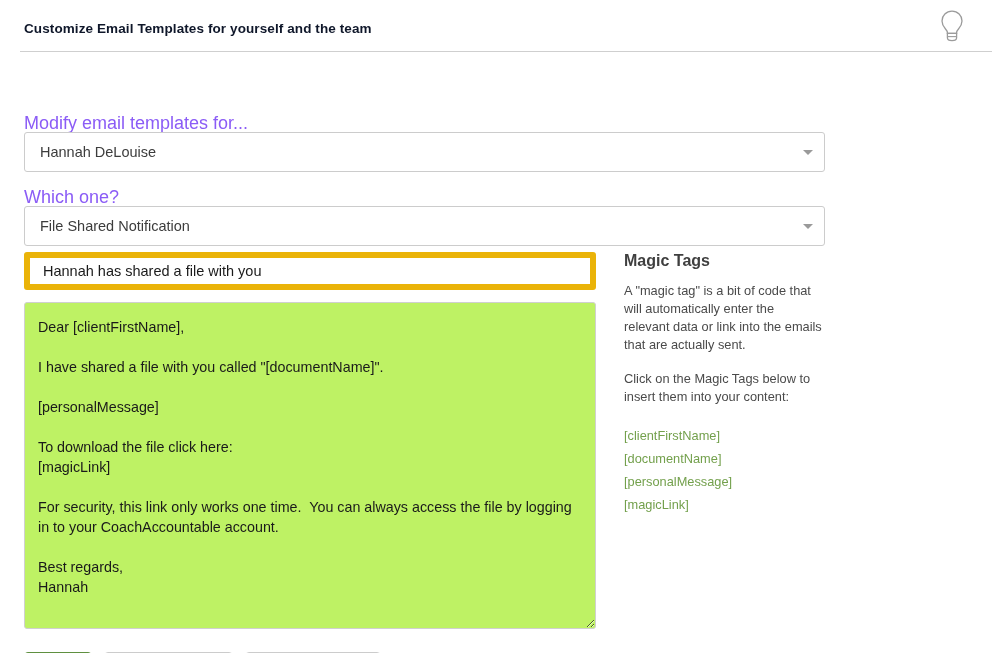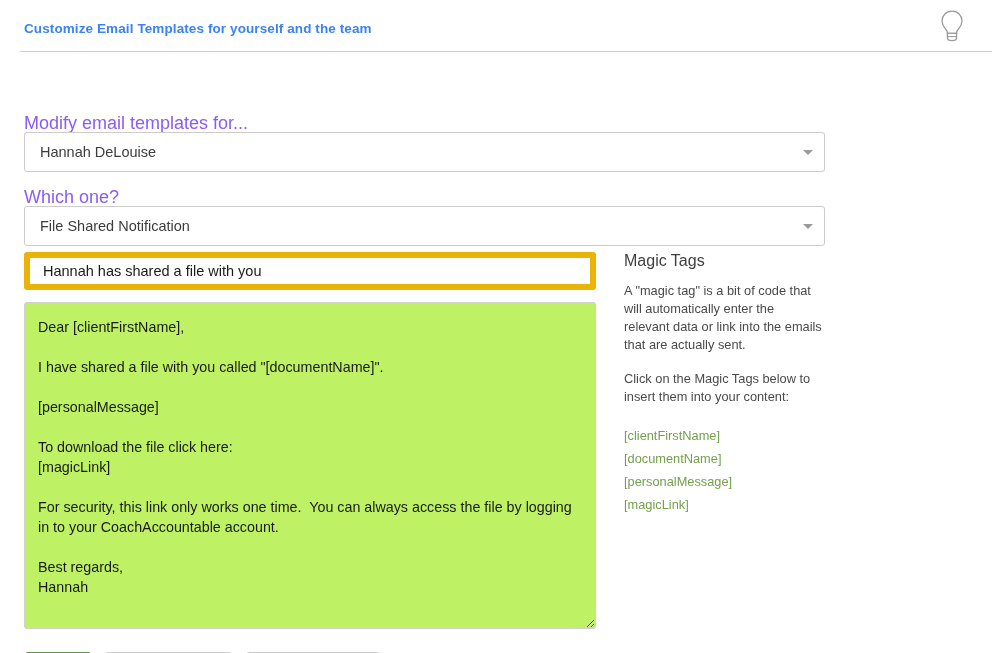--- a/index.html
+++ b/index.html
@@ -22,21 +22,21 @@
     position: relative;
     height: 51px;
     box-sizing: border-box;
   }
   .page-title {
     position: absolute;
     left: 24px;
     top: 21px;
     font-size: 13.5px;
     font-weight: bold;
-    color: #3b82f6;
+    color: #0f172a;
     letter-spacing: 0.1px;
     white-space: nowrap;
   }
   .hint-bulb {
     position: absolute;
     right: 18px;
     top: 4px;
     width: 44px;
     height: 44px;
     display: flex;
@@ -145,21 +145,21 @@
   .right-col {
     position: absolute;
     left: 624px;
     top: 200px;
     width: 210px;
   }
   .mt-title {
     font-size: 16px;
     color: #3f3f3f;
     margin: 0 0 12px 0;
-    font-weight: normal;
+    font-weight: bold;
     line-height: 1.2;
   }
   .mt-para {
     font-size: 12.8px;
     line-height: 18px;
     color: #4a4a4a;
     margin: 0 0 16px 0;
     width: 198px;
   }
   .mt-list { margin-top: 18px; }

